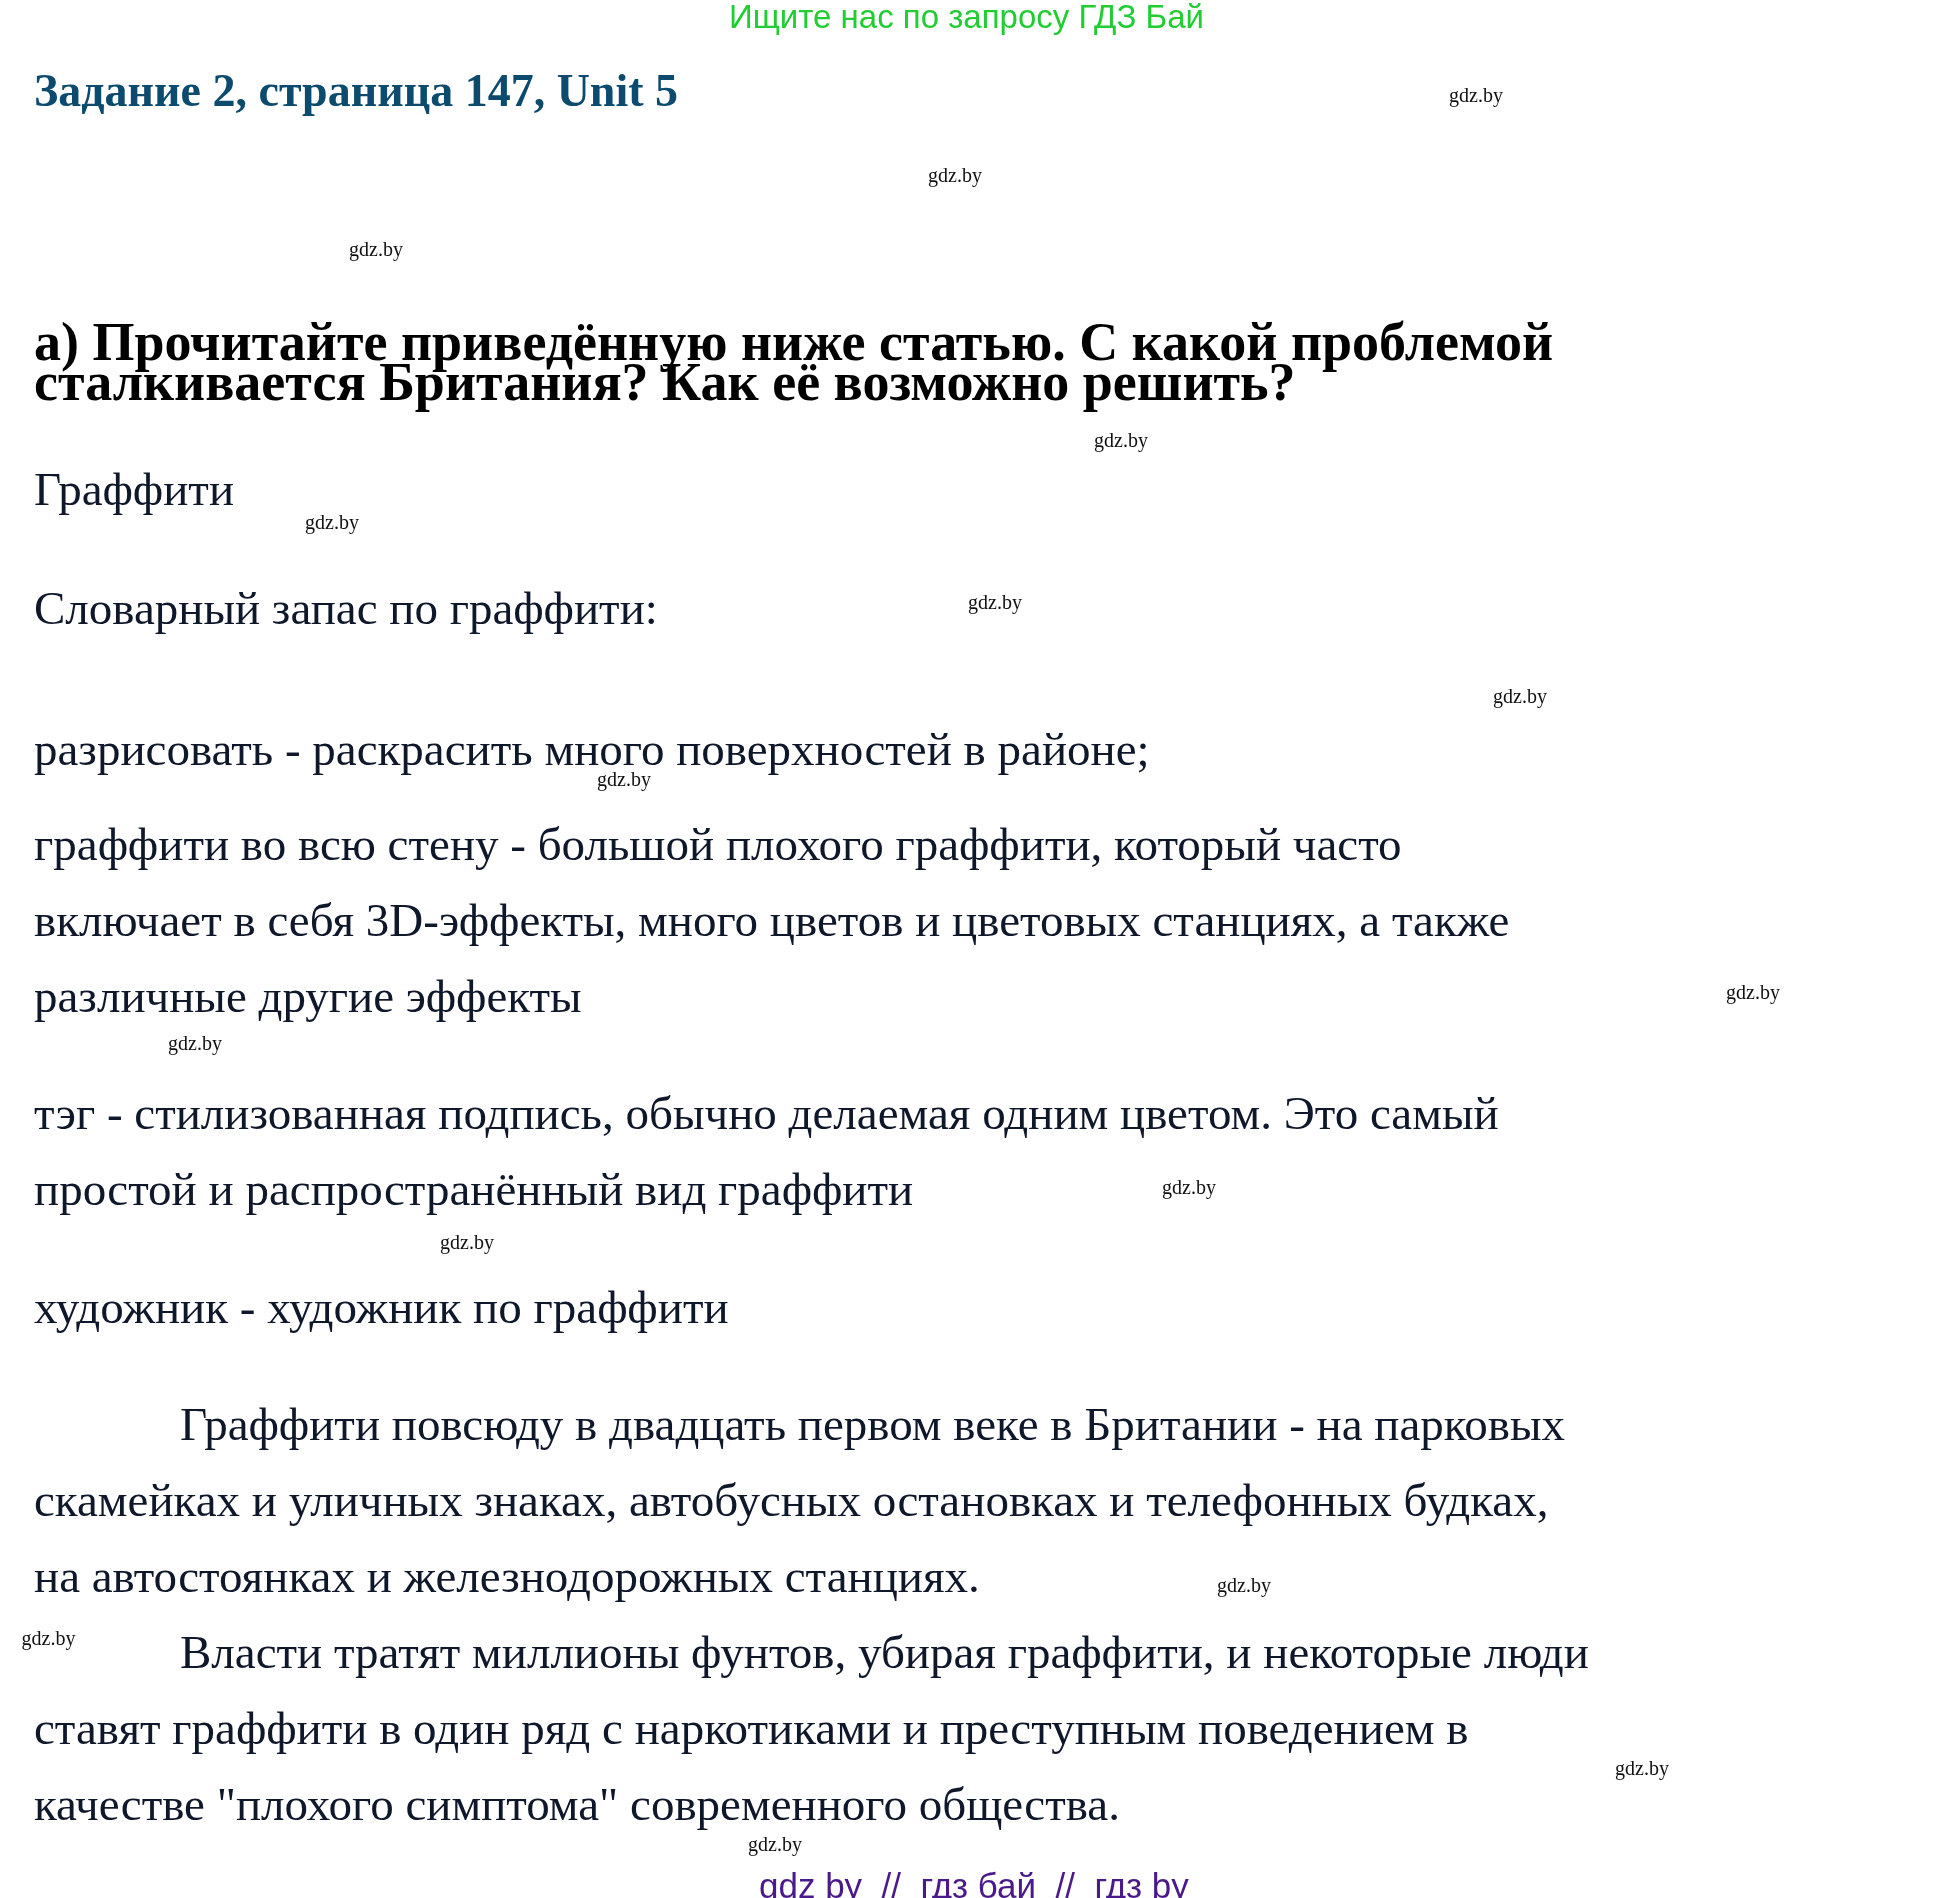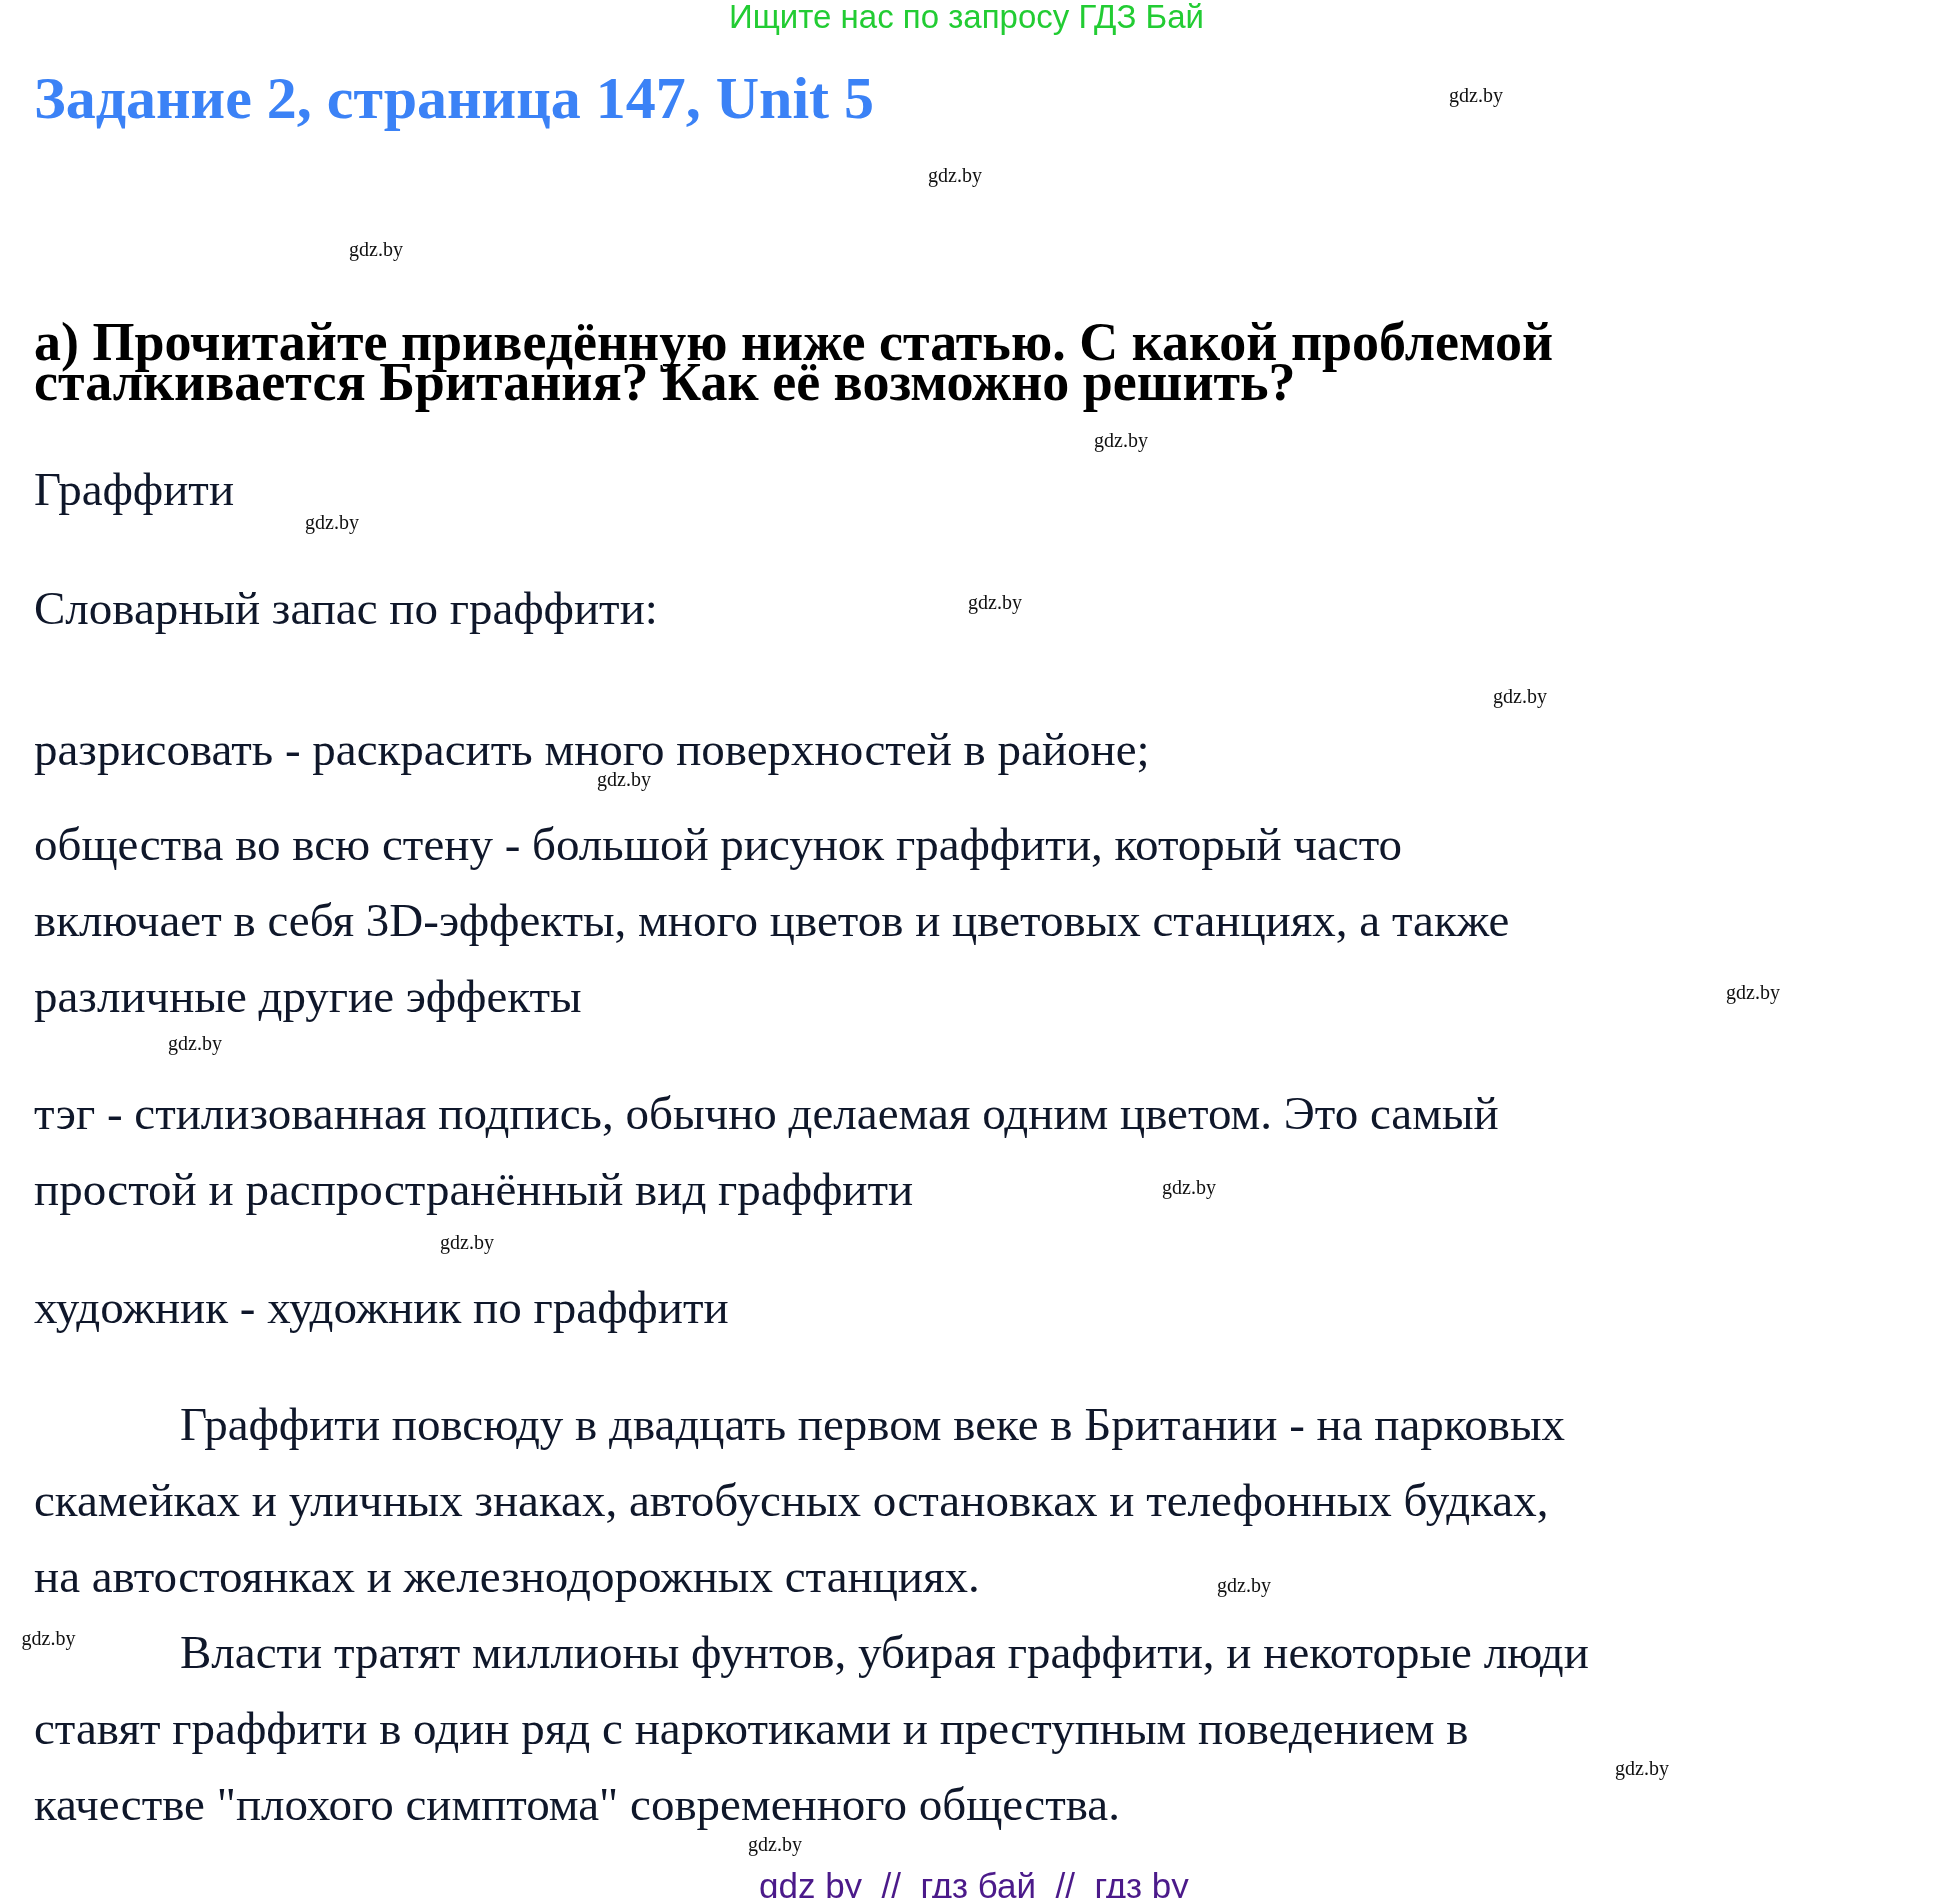--- a/index.html
+++ b/index.html
@@ -1,40 +1,40 @@
 <!DOCTYPE html>
 <html><head>
 <meta charset="utf-8">
 <style>
   html, body { margin: 0; padding: 0; background: #ffffff; }
   body { width: 1951px; height: 1899px; position: relative; overflow: hidden; }
   .abs { position: absolute; white-space: nowrap; }
   .top-banner { font-family: "Liberation Sans", sans-serif; font-size: 33px; color: #22cc33; }
-  .title { font-family: "Liberation Serif", serif; font-weight: bold; font-size: 60px; color: #3b82f6; text-align: center; }
+  .title { font-family: "Liberation Serif", serif; font-weight: bold; font-size: 46px; color: #0c4a6e; text-align: center; }
   .task { font-family: "Liberation Serif", serif; font-weight: bold; font-size: 54px; color: #000; }
   .body { font-family: "Liberation Serif", serif; font-size: 47px; color: #0f172a; }
   .wm { font-family: Liberation Serif, serif; font-size: 20px; color: #111; }
   .footer { font-family: "Liberation Sans", sans-serif; font-size: 35px; color: #4b1a8a; }
 </style>
 </head>
 <body>
 
 <div class="abs top-banner" style="left:729px; top:-2px;">Ищите нас по запросу ГДЗ Бай</div>
 
 <div class="abs title" style="left:34px; top:64px;">Задание 2, страница 147, Unit 5</div>
 
 <div class="abs task" style="left:34px; top:271px;margin-top:40px;">a) Прочитайте приведённую ниже статью. С какой проблемой</div>
 <div class="abs task" style="left:34px; top:351px;">сталкивается Британия? Как её возможно решить?</div>
 
 <div class="abs body" style="left:34px; top:462px;">Граффити</div>
 <div class="abs body" style="left:34px; top:581px;">Словарный запас по граффити:</div>
 
 <div class="abs body" style="left:34px; top:722px;text-align:right;">разрисовать - раскрасить много поверхностей в районе;</div>
 
-<div class="abs body" style="left:34px; top:817px;">общества во всю стену - большой рисунок граффити, который часто</div>
+<div class="abs body" style="left:34px; top:817px;">граффити во всю стену - большой плохого граффити, который часто</div>
 <div class="abs body" style="left:34px; top:893px;">включает в себя 3D-эффекты, много цветов и цветовых станциях, а также</div>
 <div class="abs body" style="left:34px; top:969px;">различные другие эффекты</div>
 
 <div class="abs body" style="left:34px; top:1086px;">тэг - стилизованная подпись, обычно делаемая одним цветом. Это самый</div>
 <div class="abs body" style="left:34px; top:1162px;">простой и распространённый вид граффити</div>
 
 <div class="abs body" style="left:34px; top:1280px;">художник - художник по граффити</div>
 
 <div class="abs body" style="left:180px; top:1397px;">Граффити повсюду в двадцать первом веке в Британии - на парковых</div>
 <div class="abs body" style="left:34px; top:1473px;">скамейках и уличных знаках, автобусных остановках и телефонных будках,</div>

